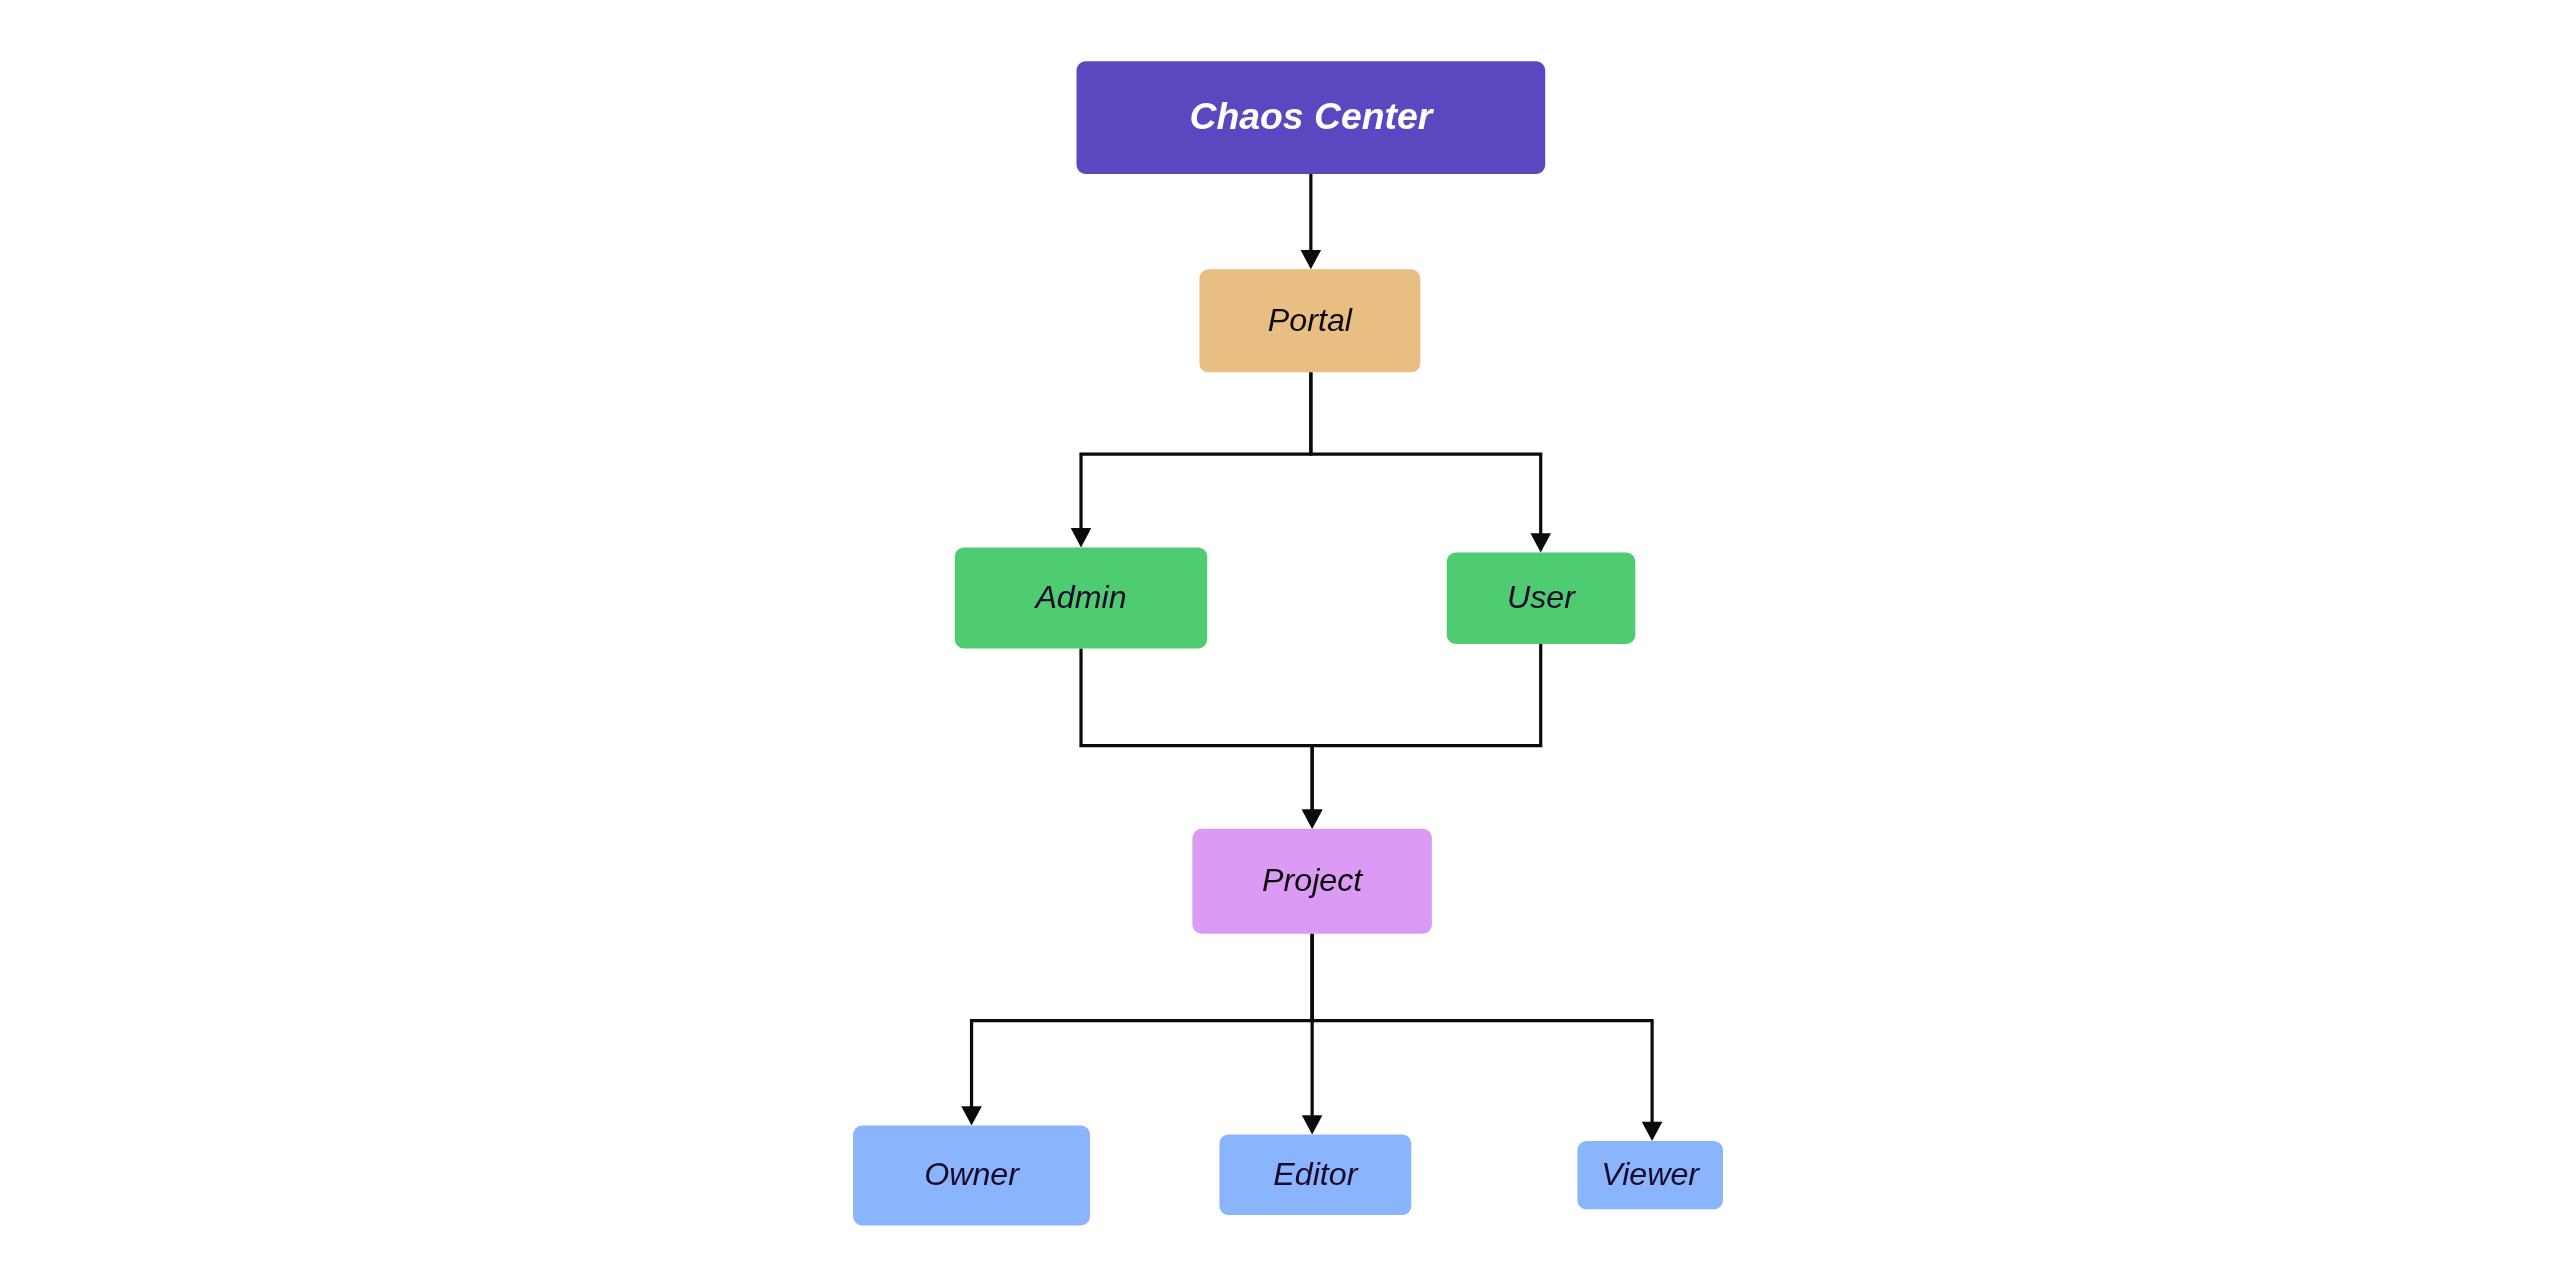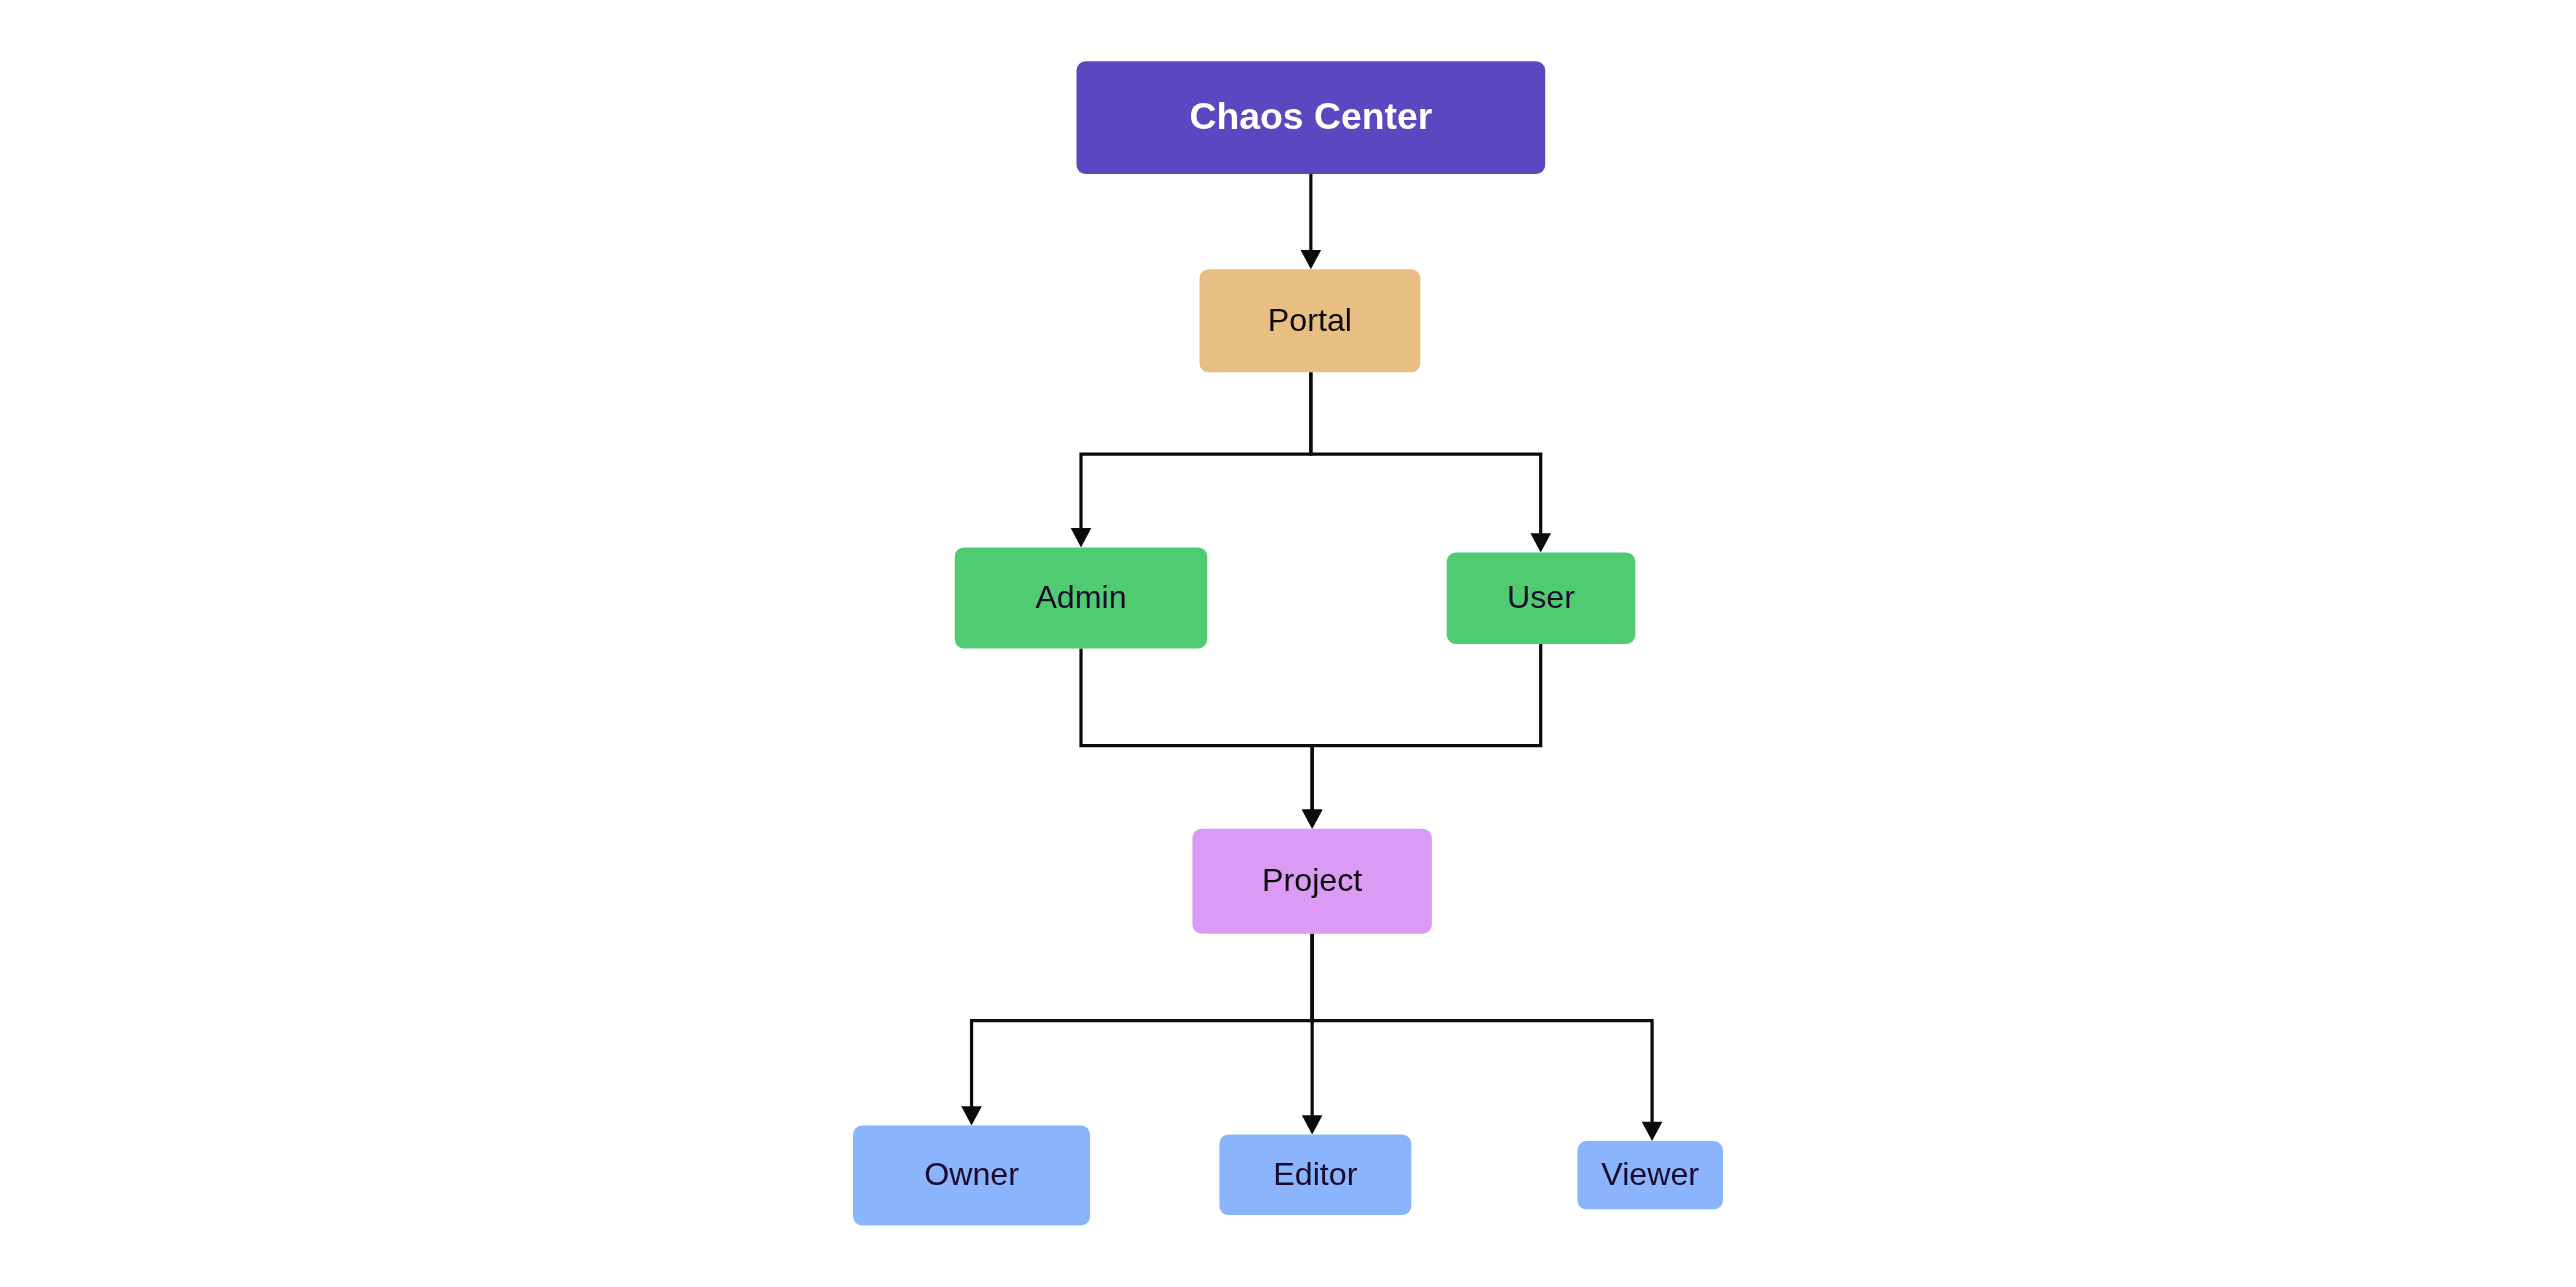--- a/index.html
+++ b/index.html
@@ -12,20 +12,21 @@
     width: 2576px;
     height: 1288px;
     overflow: hidden;
     font-family: "Liberation Sans", "DejaVu Sans", sans-serif;
   }
   #diagram-root {
     position: relative;
     width: 2576px;
     height: 1288px;
     background: #ffffff;
+    font-style: italic;
   }
   #flow-svg {
     position: absolute;
     top: 0;
     left: 0;
     width: 2576px;
     height: 1288px;
     display: block;
   }
   .node-rect {

